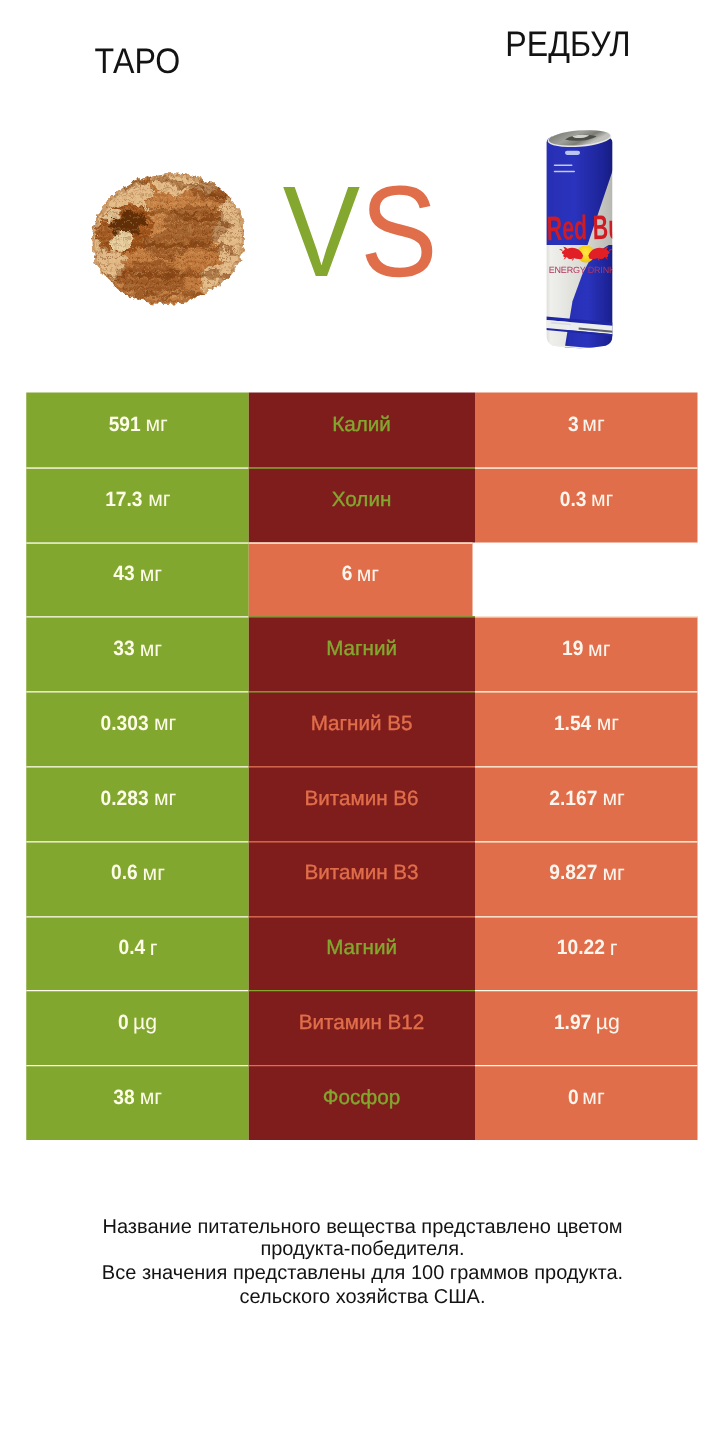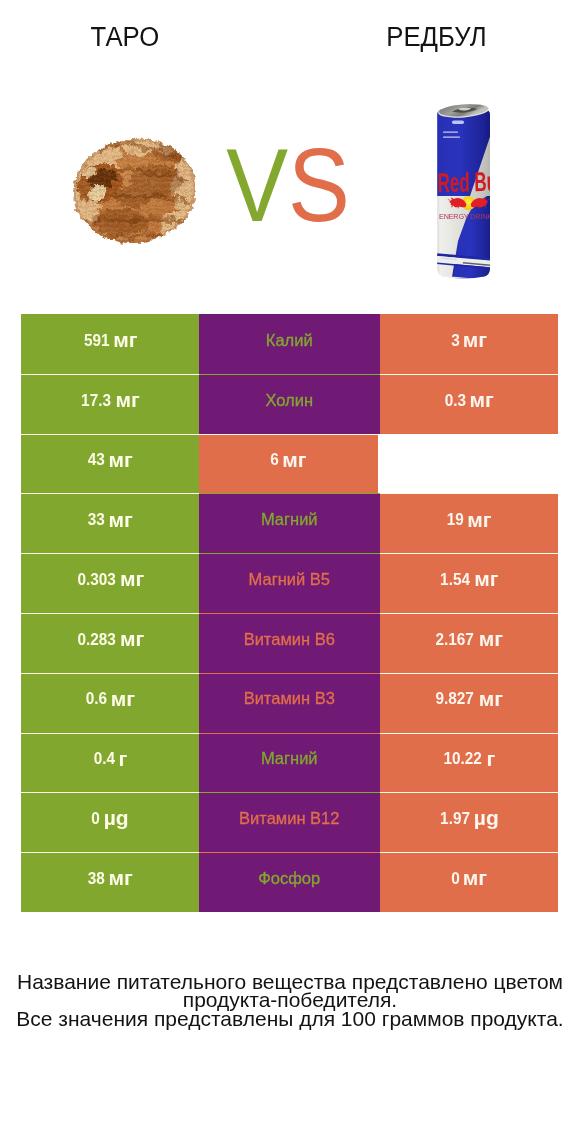--- a/index.html
+++ b/index.html
@@ -1,37 +1,37 @@
 <!DOCTYPE html>
 <html><head>
 <meta charset="utf-8">
 <style>
   html,body{margin:0;padding:0;background:#fff;}
   body{width:580px;height:1144px;font-family:"Liberation Sans",sans-serif;}
   .page{position:relative;width:580px;height:1144px;overflow:hidden;background:#fff;}
   .title{position:absolute;top:21px;color:#131313;text-align:center;font-weight:400;line-height:30px;}
   .title span{display:inline-block;font-size:28.4px;transform:scaleX(0.905);transform-origin:center;}
-  #title-left{left:25px;width:200px;}
-  #title-right{left:336px;width:200px;}
+  #title-left{left:10px;width:200px;margin-top:13px;}
+  #title-right{left:354px;width:200px;}
   .vs{position:absolute;left:-2px;top:134px;width:580px;text-align:center;line-height:90px;}
   .vs b{display:inline-block;font-size:103.6px;font-weight:400;transform:scaleX(0.895);transform-origin:center;line-height:1;}
   .vs .v{color:#83a72f;}
   .vs .s{color:#e06e4a;}
   .table{position:absolute;left:21px;top:314.2px;width:537px;}
   .row{display:flex;height:59.77px;align-items:stretch;}
   .cell{display:flex;align-items:center;justify-content:center;position:relative;padding-bottom:7.5px;box-sizing:border-box;}
   .left{width:178px;background:#82a72f;color:#fdfce8;}
-  .mid{width:180.5px;background:#701a75;}
+  .mid{width:180.5px;background:#7f1d1d;}
   .right{width:178.5px;background:#e06e4a;color:#fdf6ee;}
   .row + .row .left:before,.row + .row .right:before{content:"";position:absolute;left:0;top:0;width:100%;height:1px;background:#fdfce8;}
   .row + .row .mid:before{content:"";position:absolute;left:0;top:0;width:100%;height:1px;background:var(--line);}
   .num{font-weight:700;font-size:16.5px;display:inline-block;transform:scaleX(0.93);transform-origin:center;}
-  .unit{font-size:21px;margin-left:3px;font-weight:700;display:inline-block;}
+  .unit{font-size:17px;margin-left:3px;font-weight:400;display:inline-block;}
   .nutr{font-size:16.5px;font-weight:400;display:inline-block;transform:scaleX(1);-webkit-text-stroke:0.3px currentColor;}
-  .foot{position:absolute;top:972.5px;left:0;width:580px;text-align:center;font-size:21px;line-height:18.9px;color:#131313;}
+  .foot{position:absolute;top:972.5px;left:0;width:580px;text-align:center;font-size:16px;line-height:18.9px;color:#131313;}
   .hero{position:absolute;top:0;left:0;width:580px;height:300px;}
 </style>
 <style>.row + .row .mid:before{background:var(--line);}</style></head>
 <body>
 
 <div class="page">
   <div class="title" id="title-left"><span>ТАРО</span></div>
   <div class="title" id="title-right"><span>РЕДБУЛ</span></div>
   <svg class="hero" width="580" height="300" viewBox="0 0 580 300" xmlns="http://www.w3.org/2000/svg" aria-hidden="true">
 <g>
@@ -326,14 +326,15 @@
         <div class="cell right">
           <span class="num">0</span>
           <span class="unit">мг</span>
         </div>
       </div>
     </div>
   <div class="foot" id="footer">
       <div>Название питательного вещества представлено цветом</div>
       <div>продукта-победителя.</div>
       <div>Все значения представлены для 100 граммов продукта.</div>
+      <div>сельского хозяйства США.</div>
     </div>
 </div>
 
 </body></html>

